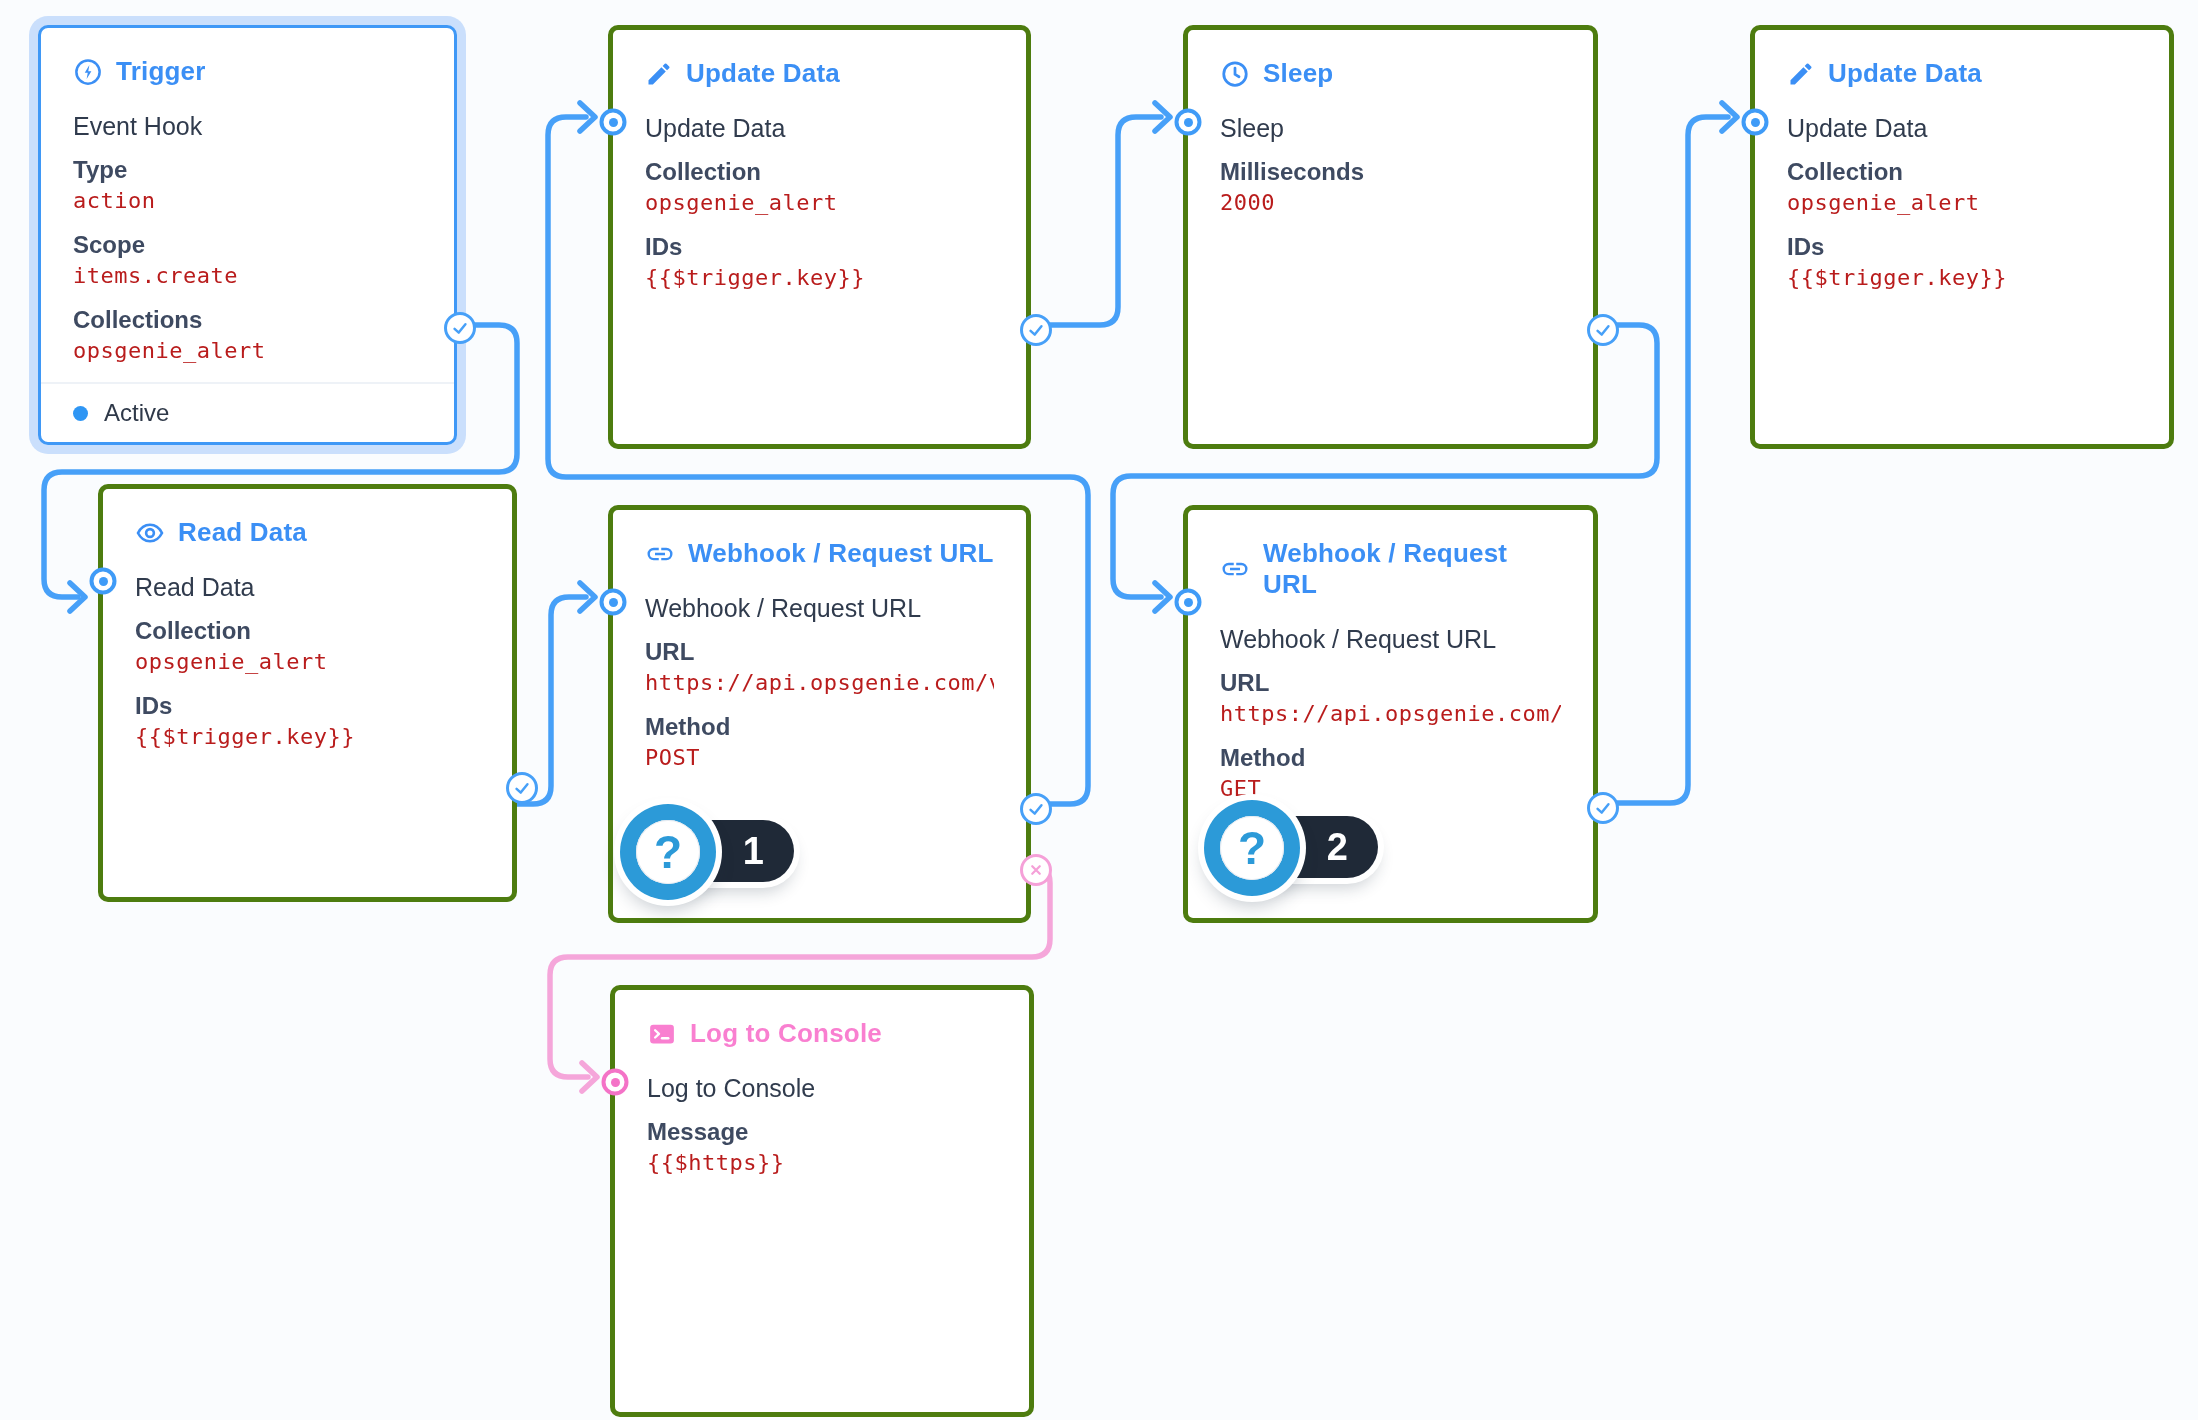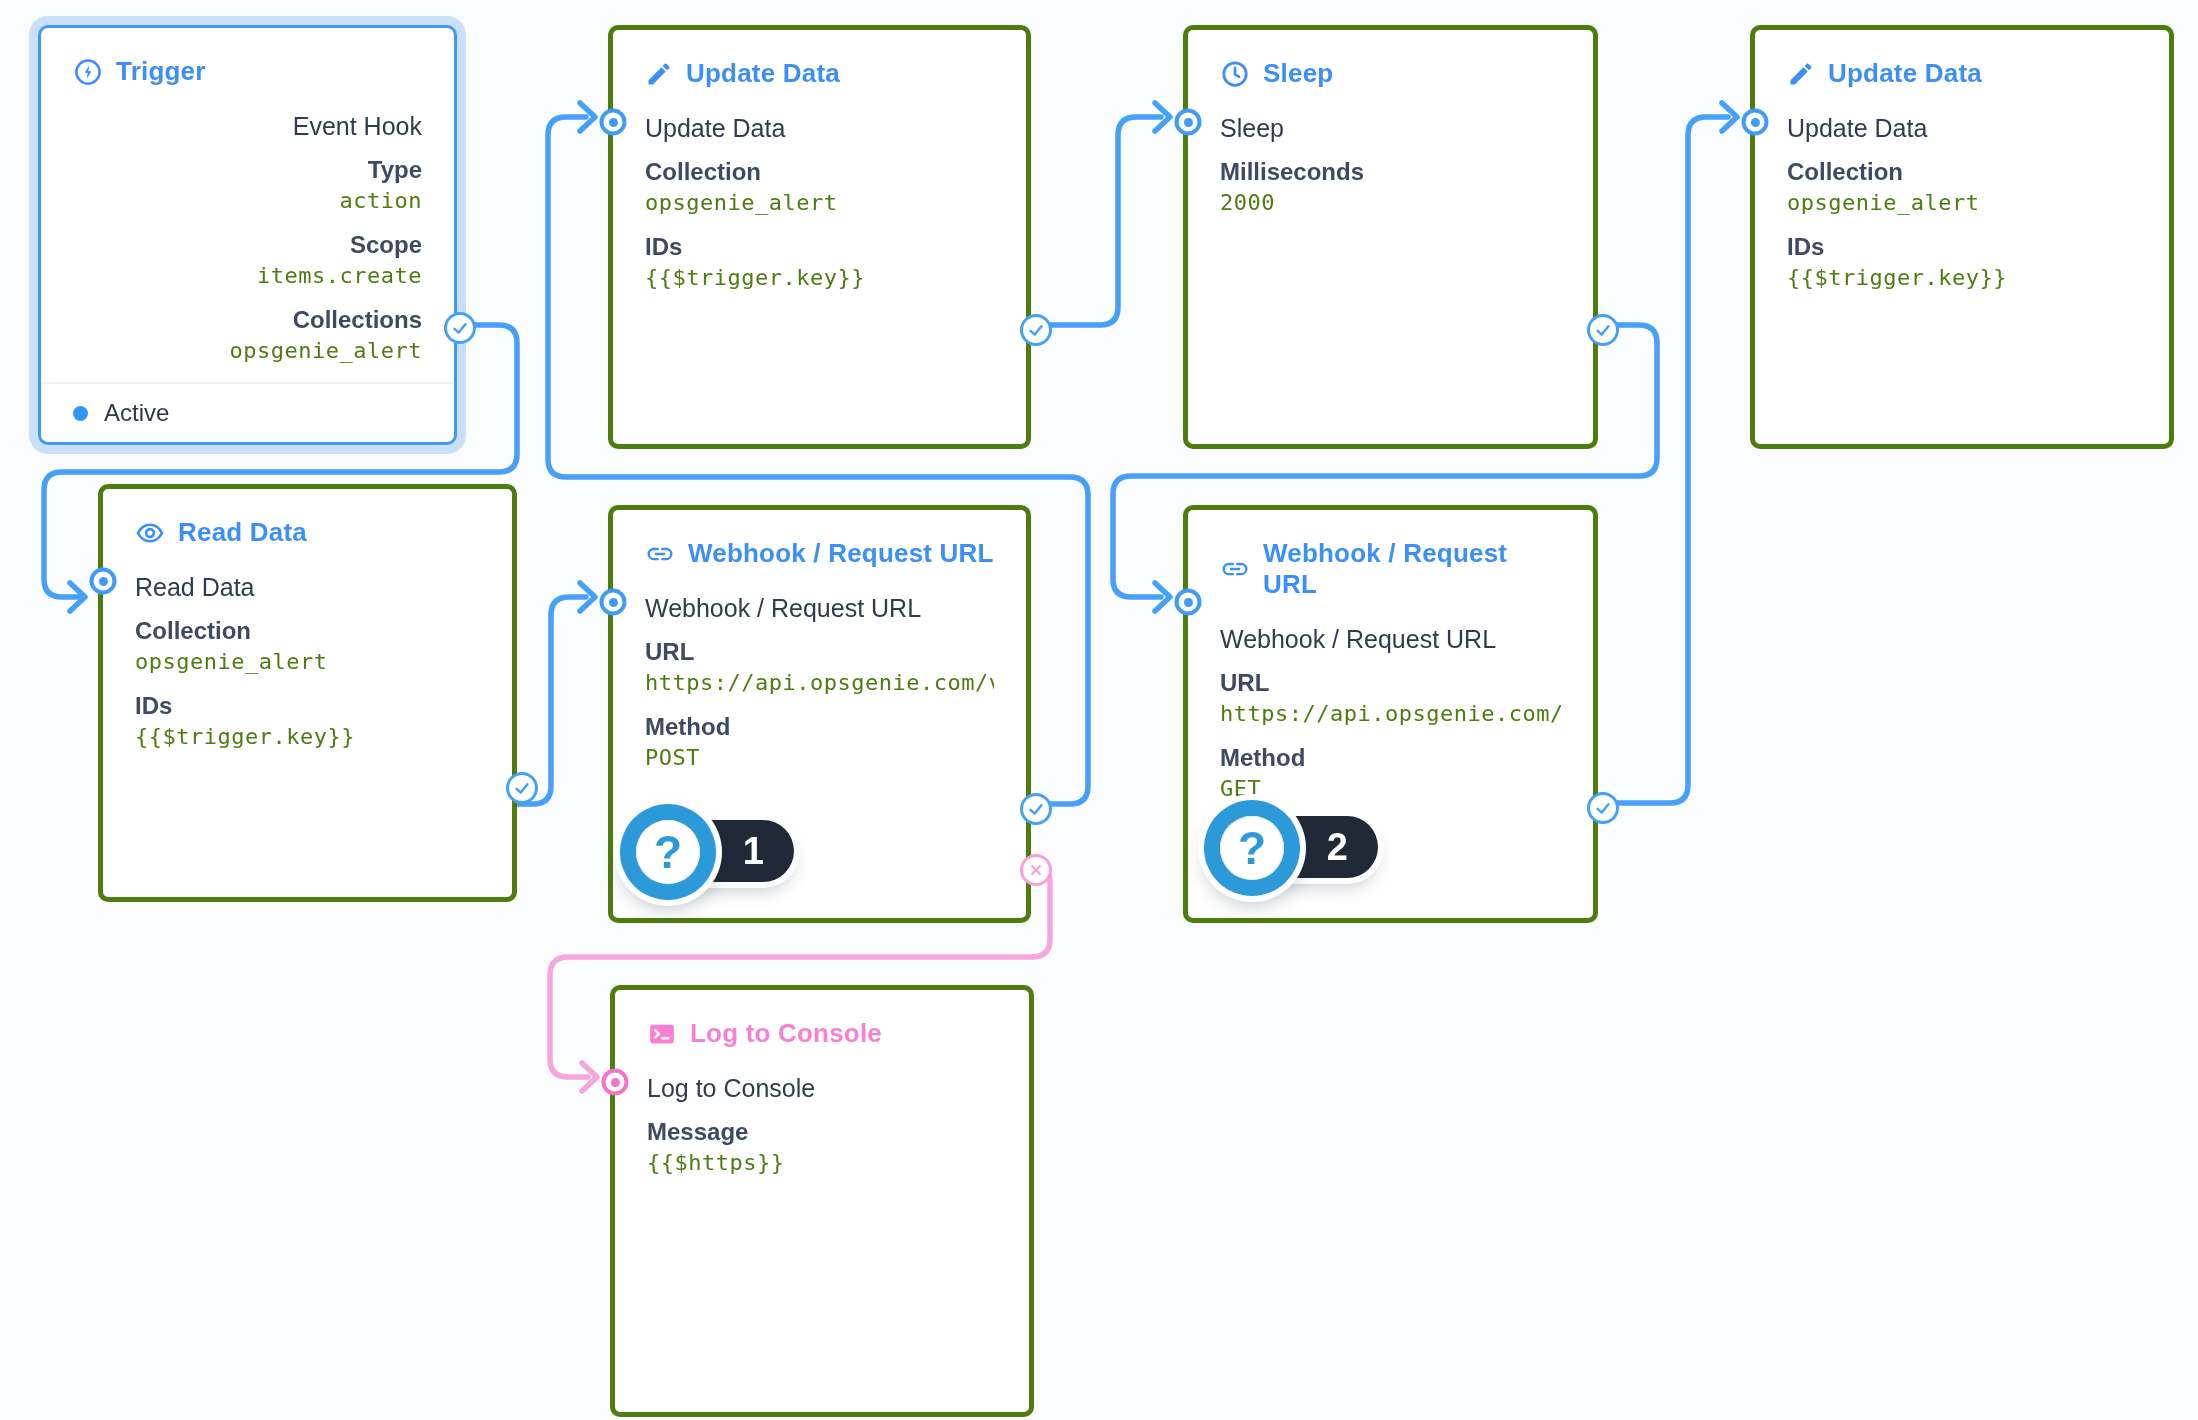--- a/index.html
+++ b/index.html
@@ -14,21 +14,21 @@
   .node{position:absolute;background:#ffffff;border:5px solid #4d7c0f;border-radius:10px;
         z-index:2;box-sizing:border-box;padding:28px 32px 0 32px;}
   .node.sel{border:3px solid #3f98f6;box-shadow:0 0 0 9px #cadffc;}
   .title{display:flex;align-items:center;gap:13px;font-weight:700;font-size:26px;letter-spacing:.2px;}
   .node.blue .title{color:#3b8ff5;}
   .node.pink .title{color:#f97fd0;}
   .title svg{flex:0 0 auto;}
   .nname{margin-top:24px;font-size:25px;color:#303b4d;line-height:30px;}
   .flabel{margin-top:13px;font-weight:700;font-size:24px;color:#3e4a61;line-height:31px;}
   .fvalue{margin-top:1px;font-family:"DejaVu Sans Mono","Liberation Mono",monospace;
-          font-size:22px;color:#4d7c0f;line-height:30px;letter-spacing:.5px;
+          font-size:22px;color:#b91c1c;line-height:30px;letter-spacing:.5px;
           white-space:nowrap;overflow:hidden;}
   .footer{position:absolute;left:0;right:0;bottom:0;height:58px;border-top:2px solid #eef2f7;
           display:flex;align-items:center;gap:16px;padding-left:32px;font-size:24px;color:#2f3949;}
   .statusdot{width:15px;height:15px;border-radius:50%;background:#2f96f4;}
 
   .port{position:absolute;transform:translate(-50%,-50%);background:#fff;border-radius:50%;
         box-sizing:border-box;z-index:3;}
   .pin{width:27px;height:27px;border:4px solid #3f9bf7;}
   .pin::after{content:"";position:absolute;left:50%;top:50%;transform:translate(-50%,-50%);
         width:9px;height:9px;border-radius:50%;background:#3f9bf7;}
@@ -71,21 +71,21 @@
     <path class="wire" d="M1598,325 H1639 Q1657,325 1657,343 V458 Q1657,476 1639,476 H1131 Q1113,476 1113,494 V579 Q1113,597 1131,597 H1161"></path>
     <path class="chev" d="M1155,583 L1170,597 L1155,611"></path>
 
     <path class="wire" d="M1598,803 H1670 Q1688,803 1688,785 V135 Q1688,117 1706,117 H1728"></path>
     <path class="chev" d="M1722,103 L1737,117 L1722,131"></path>
 
     <path class="wire pink" d="M1031,865 H1032 Q1050,865 1050,883 V939 Q1050,957 1032,957 H568 Q550,957 550,975 V1059 Q550,1077 568,1077 H588"></path>
     <path class="chev pink" d="M582,1063 L597,1077 L582,1091"></path>
   </svg>
 
-  <div class="node blue sel" style="left:38px;top:25px;width:419px;height:420px;text-align:right;">
+  <div class="node blue sel" style="left:38px;top:25px;width:419px;height:420px;">
     <div class="title">
       <svg width="30" height="30" viewBox="0 0 24 24">
         <circle cx="12" cy="12" r="9.3" fill="none" stroke="#3b8ff5" stroke-width="2"></circle>
         <path d="M13.1 6.4 L9.4 12.5 h2.4 L10.9 17.6 L14.7 11.4 h-2.5 z" fill="#3b8ff5"></path>
       </svg>
       <span>Trigger</span>
     </div>
     <div class="nname">Event Hook</div>
     <div class="flabel">Type</div>
     <div class="fvalue">action</div>

